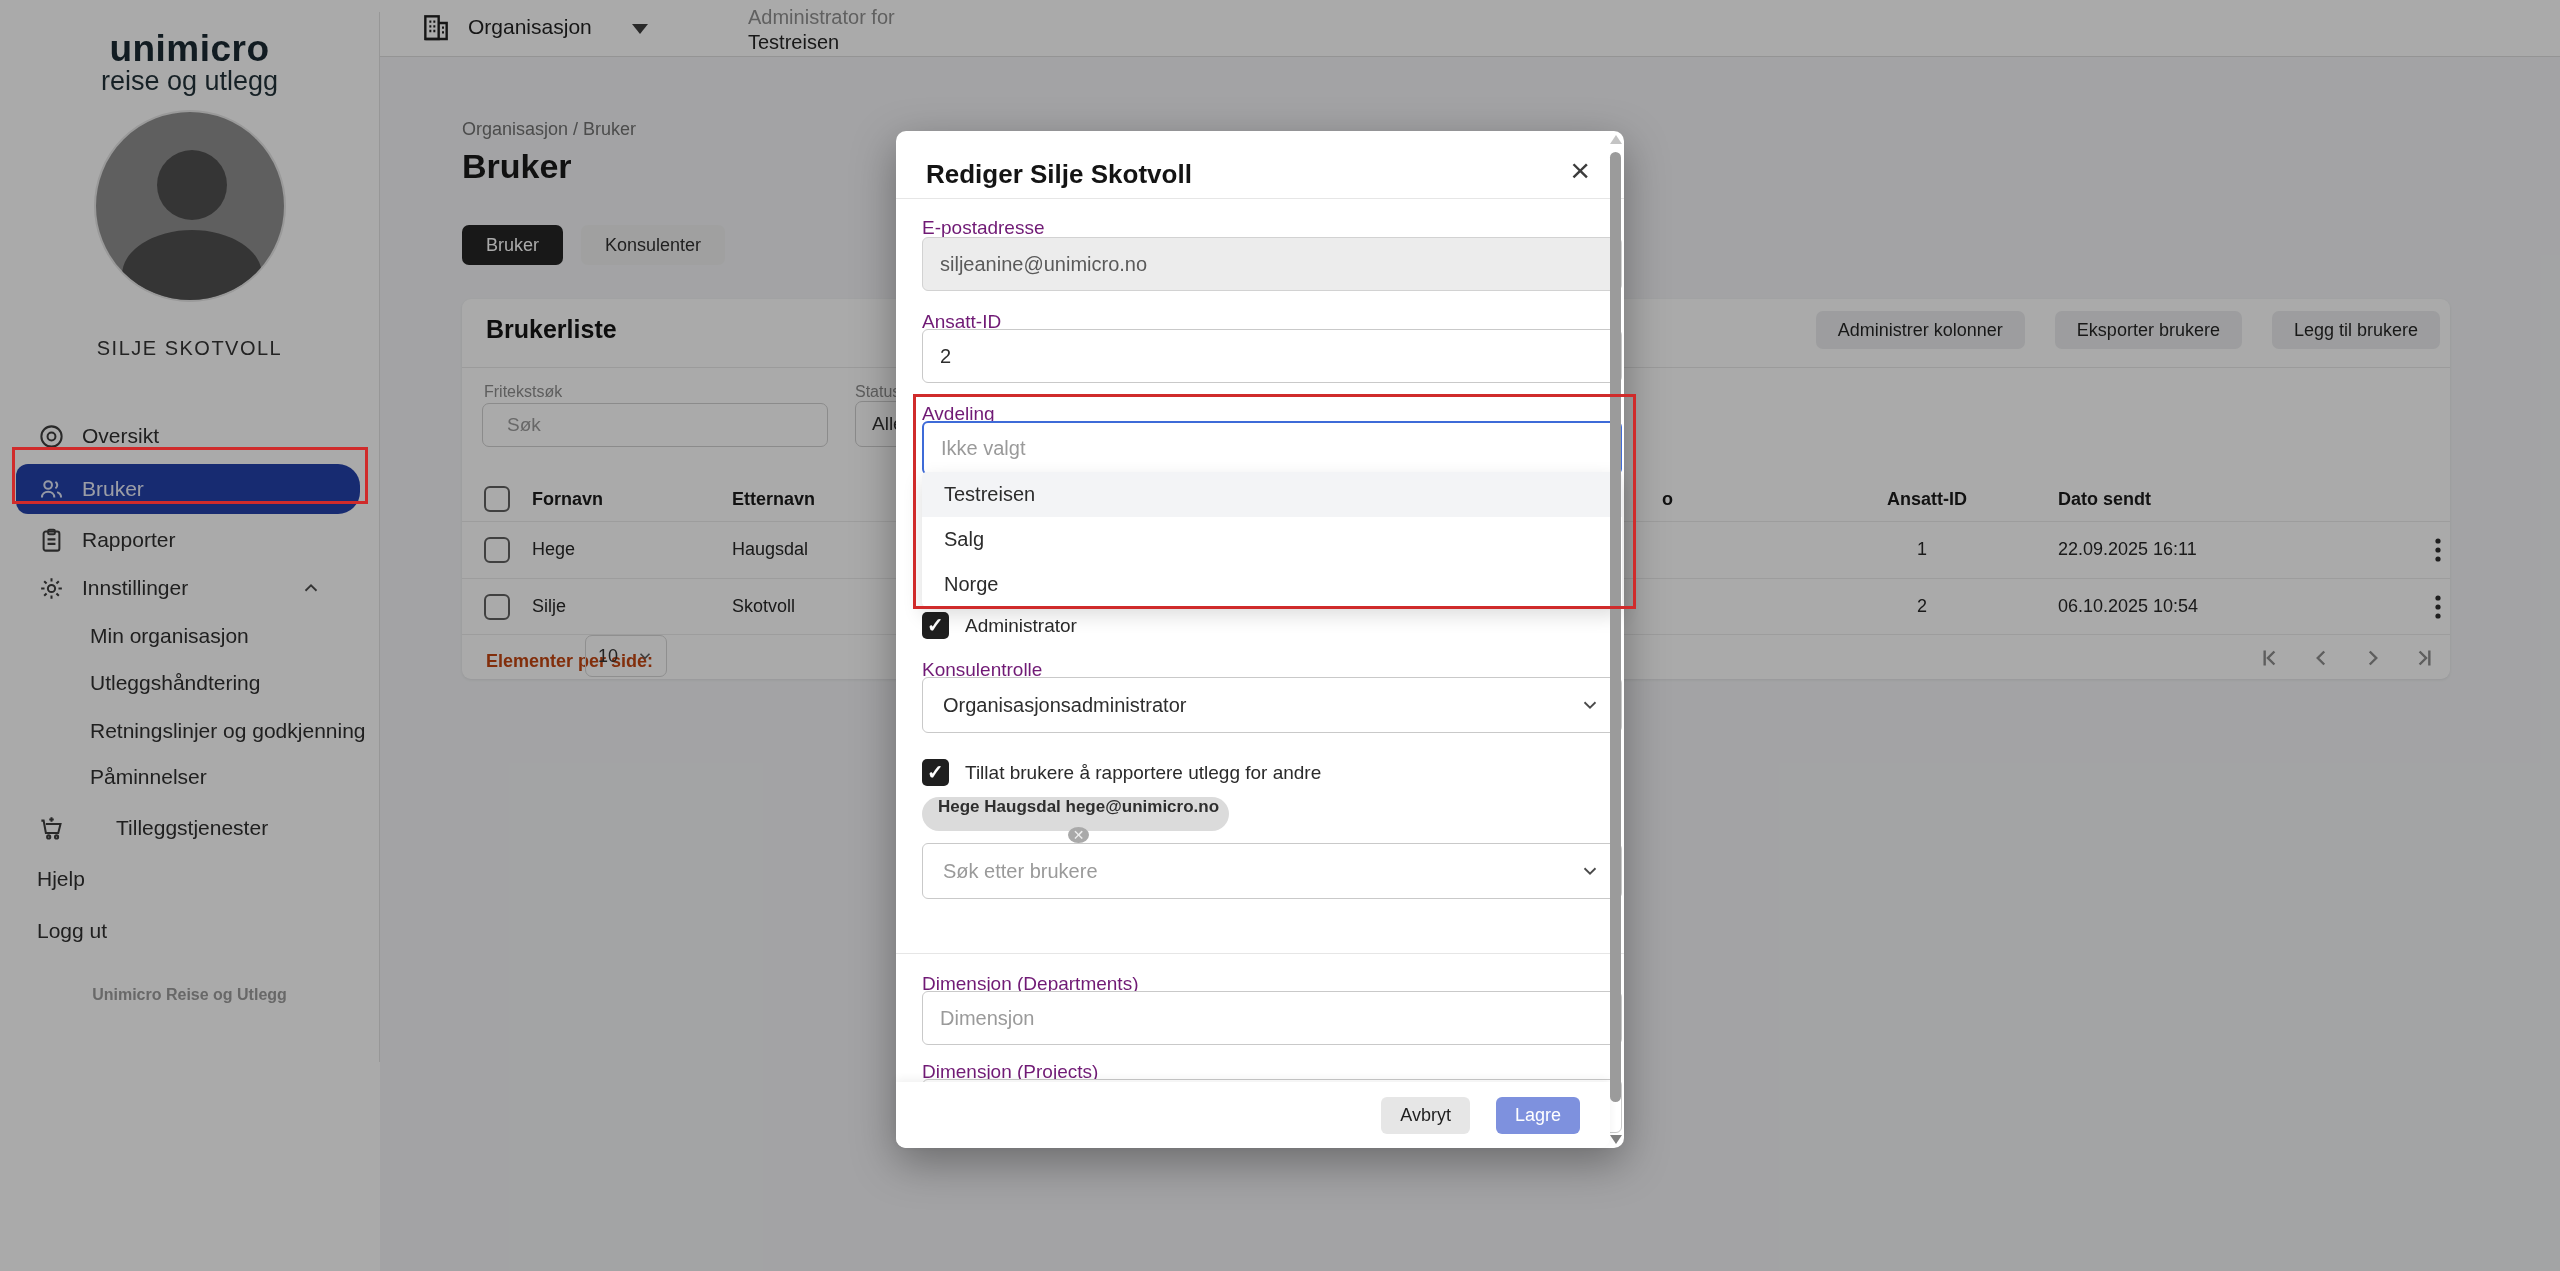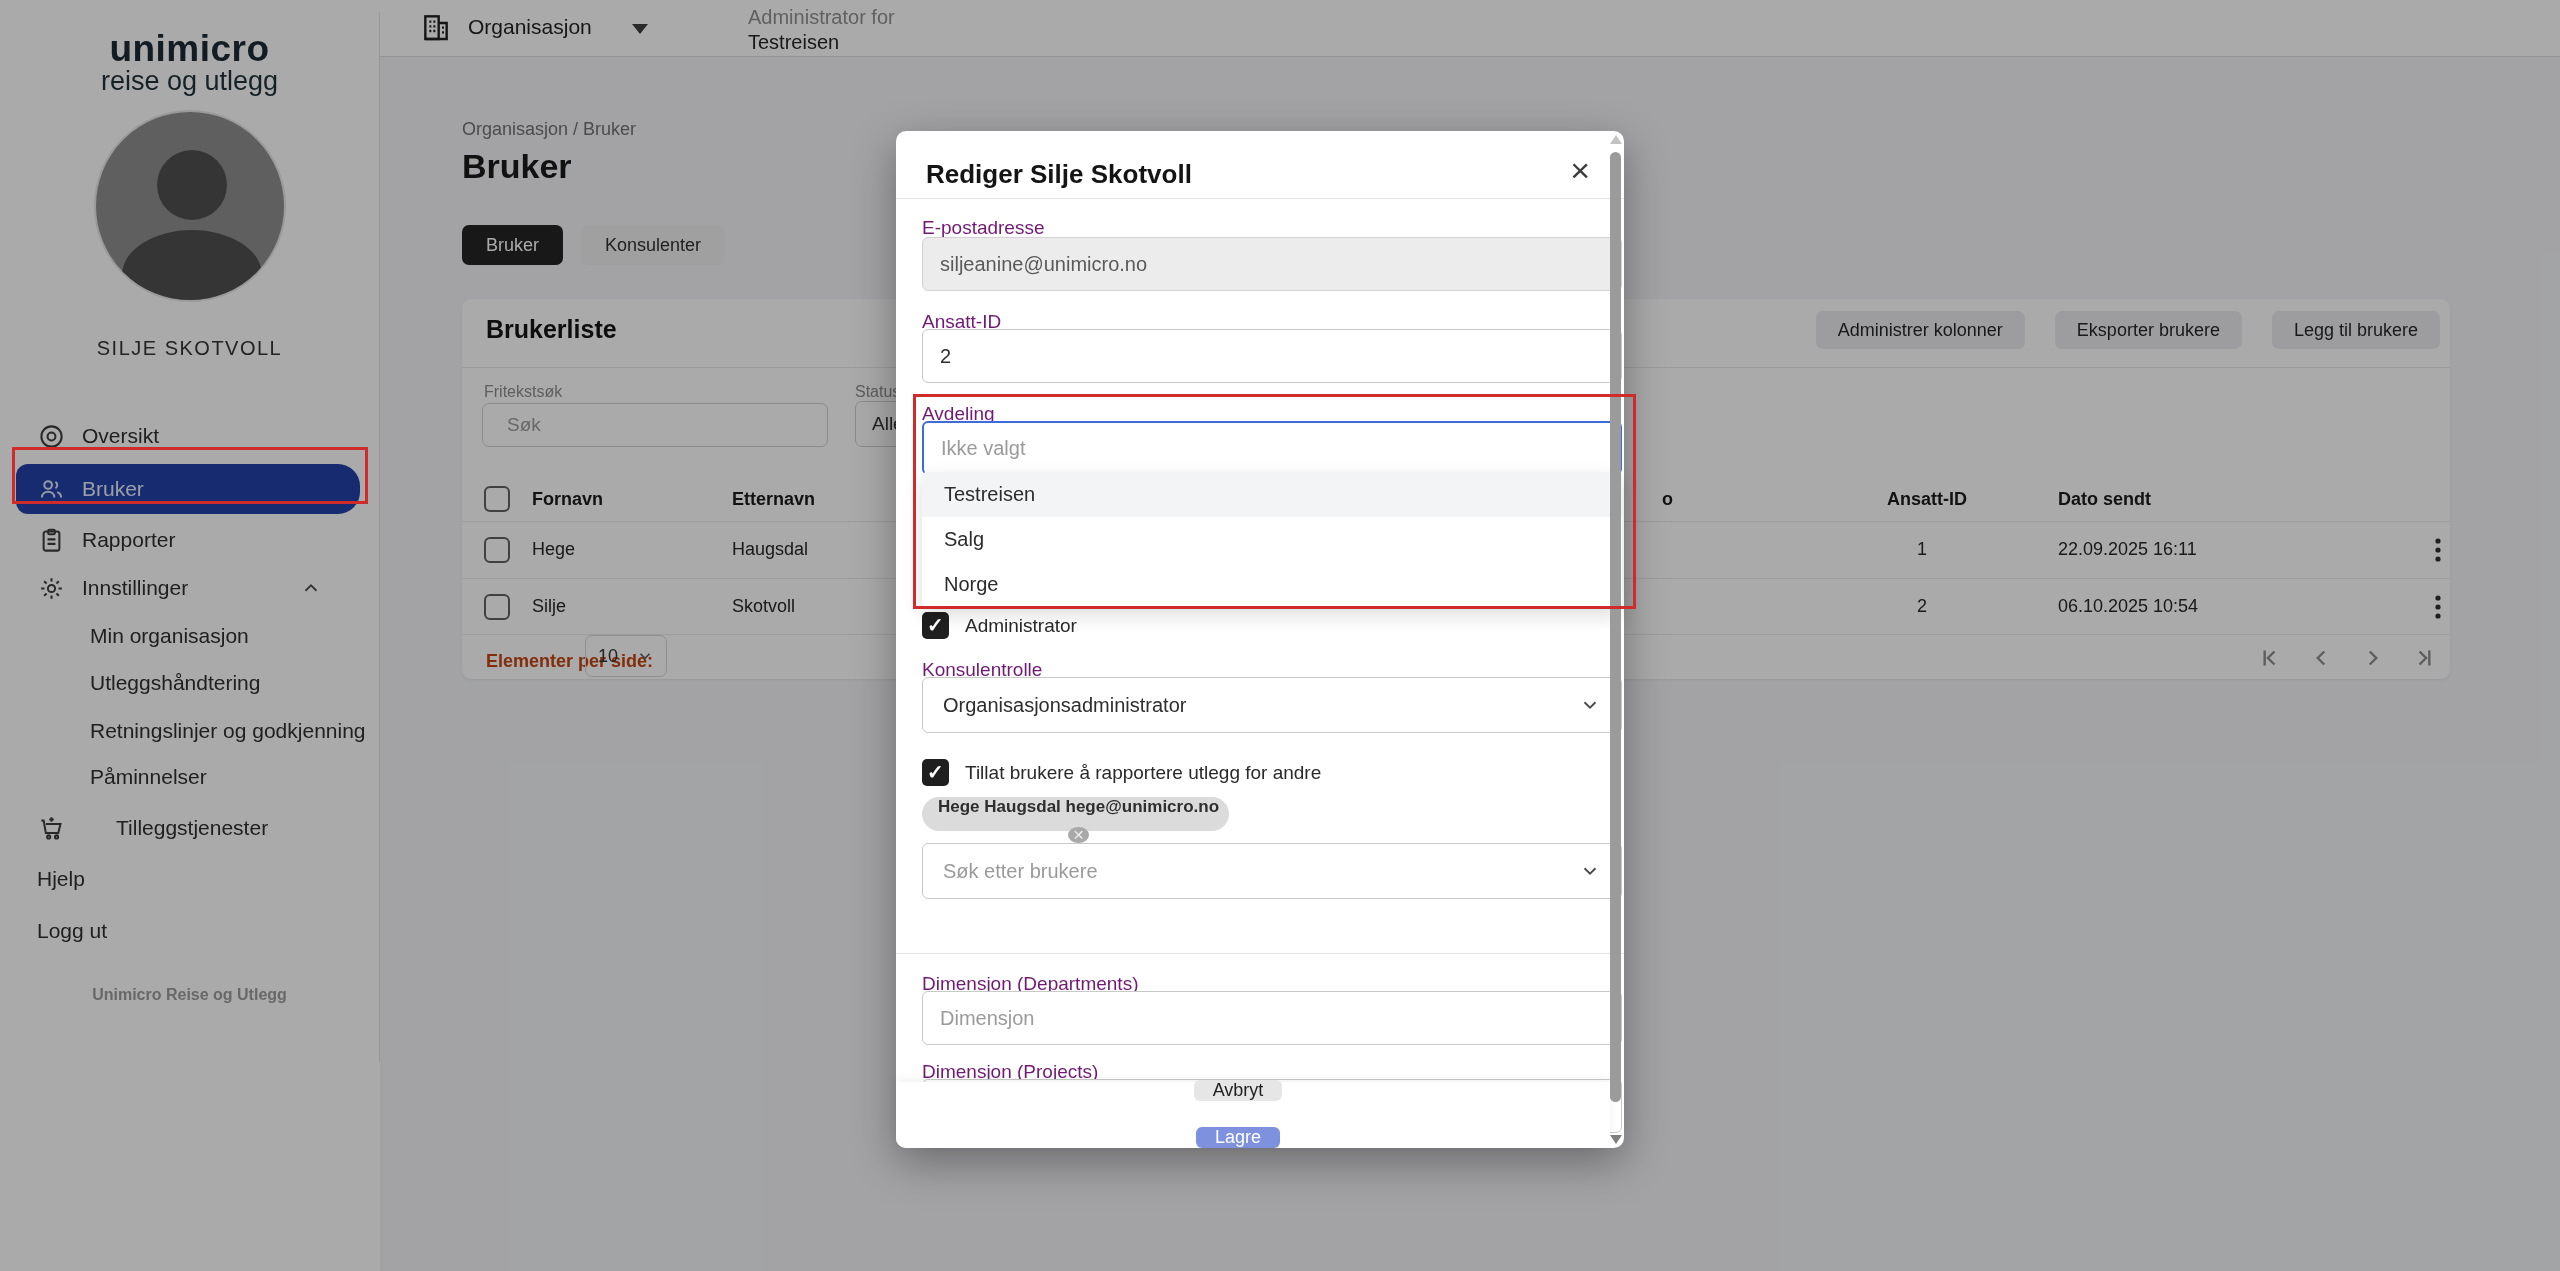--- a/index.html
+++ b/index.html
@@ -101,21 +101,21 @@
     border-radius:6px; display:flex; align-items:center; justify-content:space-between;
     padding:0 20px; font-size:20px; cursor:pointer; background:#fff; }
   .m-select .val { color:#2e2e2e; } .m-select .ph { color:#9a9a9a; }
   .chip { position:absolute; left:26px; top:666px; height:34px; display:inline-flex; align-items:center;
     background:#dbdbdb; border-radius:17px; padding:0 10px 0 16px; gap:10px;flex-direction:column; }
   .chip-txt { font-size:17px; font-weight:700; color:#2e2e2e; }
   .chip-x { width:21px; height:21px; border-radius:50%; background:#a9a9a9; color:#efefef;
     font-size:14px; display:flex; align-items:center; justify-content:center; cursor:pointer; }
   .modal-footer { position:absolute; left:0; right:14px; bottom:0; height:66px; background:#fff;
     border-radius:0 0 10px 10px; box-shadow:0 -3px 8px rgba(0,0,0,.06); z-index:8;
-    display:flex; align-items:center; justify-content:flex-end; gap:26px; padding-right:30px;flex-direction:column; }
+    display:flex; align-items:center; justify-content:flex-end; gap:26px; padding-right:30px; }
   .btn-cancel { height:37px; padding:0 19px; background:#e6e6e6; border:none; border-radius:6px;
     font-size:18px; color:#1f1f1f; font-family:inherit; cursor:pointer; }
   .btn-save { height:37px; padding:0 19px; background:#7e91de; border:none; border-radius:6px;
     font-size:18px; color:#fff; font-family:inherit; cursor:pointer; }
   .m-scroll { position:absolute; right:2px; top:4px; bottom:4px; width:13px; z-index:9; }
   .m-thumb { position:absolute; left:1px; top:17px; width:11px; height:950px; background:#9b9b9b; border-radius:6px; }
   .sb-arrow-up { position:absolute; left:1px; top:0; width:0; height:0;
     border-left:6px solid transparent; border-right:6px solid transparent; border-bottom:9px solid #c4c4c4; }
   .sb-arrow-dn { position:absolute; left:1px; bottom:0; width:0; height:0;
     border-left:6px solid transparent; border-right:6px solid transparent; border-top:9px solid #7f7f7f; }

